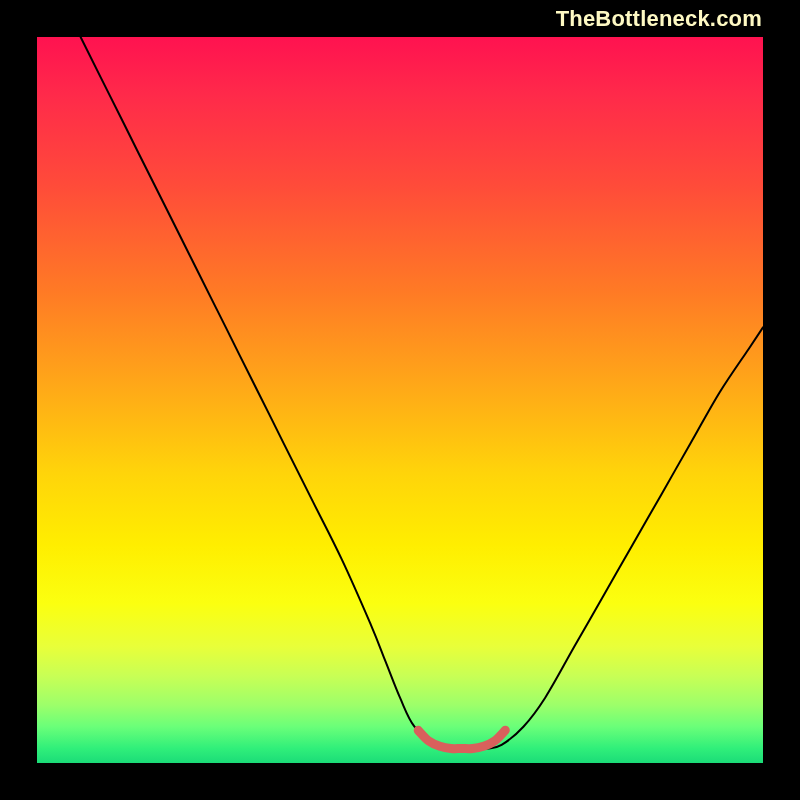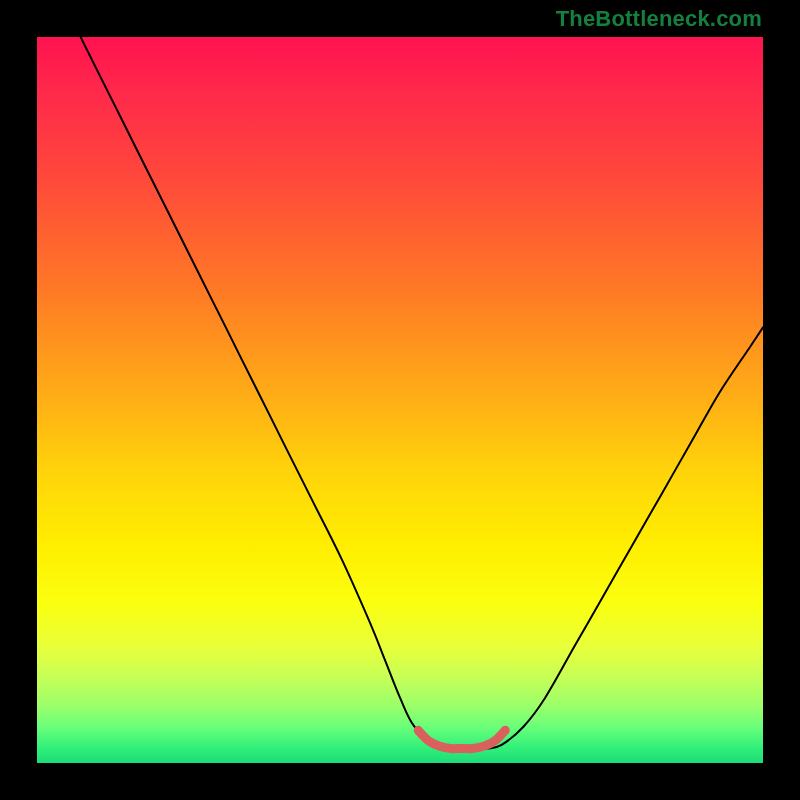--- a/index.html
+++ b/index.html
@@ -38,21 +38,21 @@
       #9dff6a 92%,
       #6aff79 95%,
       #30ef7a 98%,
       #1bdc78 100%
     );
   }
   .attribution {
     position: absolute;
     top: 6px;
     right: 38px;
-    color: #15803d;
+    color: #fef9c3;
     font-size: 22px;
     font-weight: 600;
     letter-spacing: 0.2px;
     user-select: none;
   }
   svg.curve {
     position: absolute;
     left: 0;
     top: 0;
     width: 726px;

